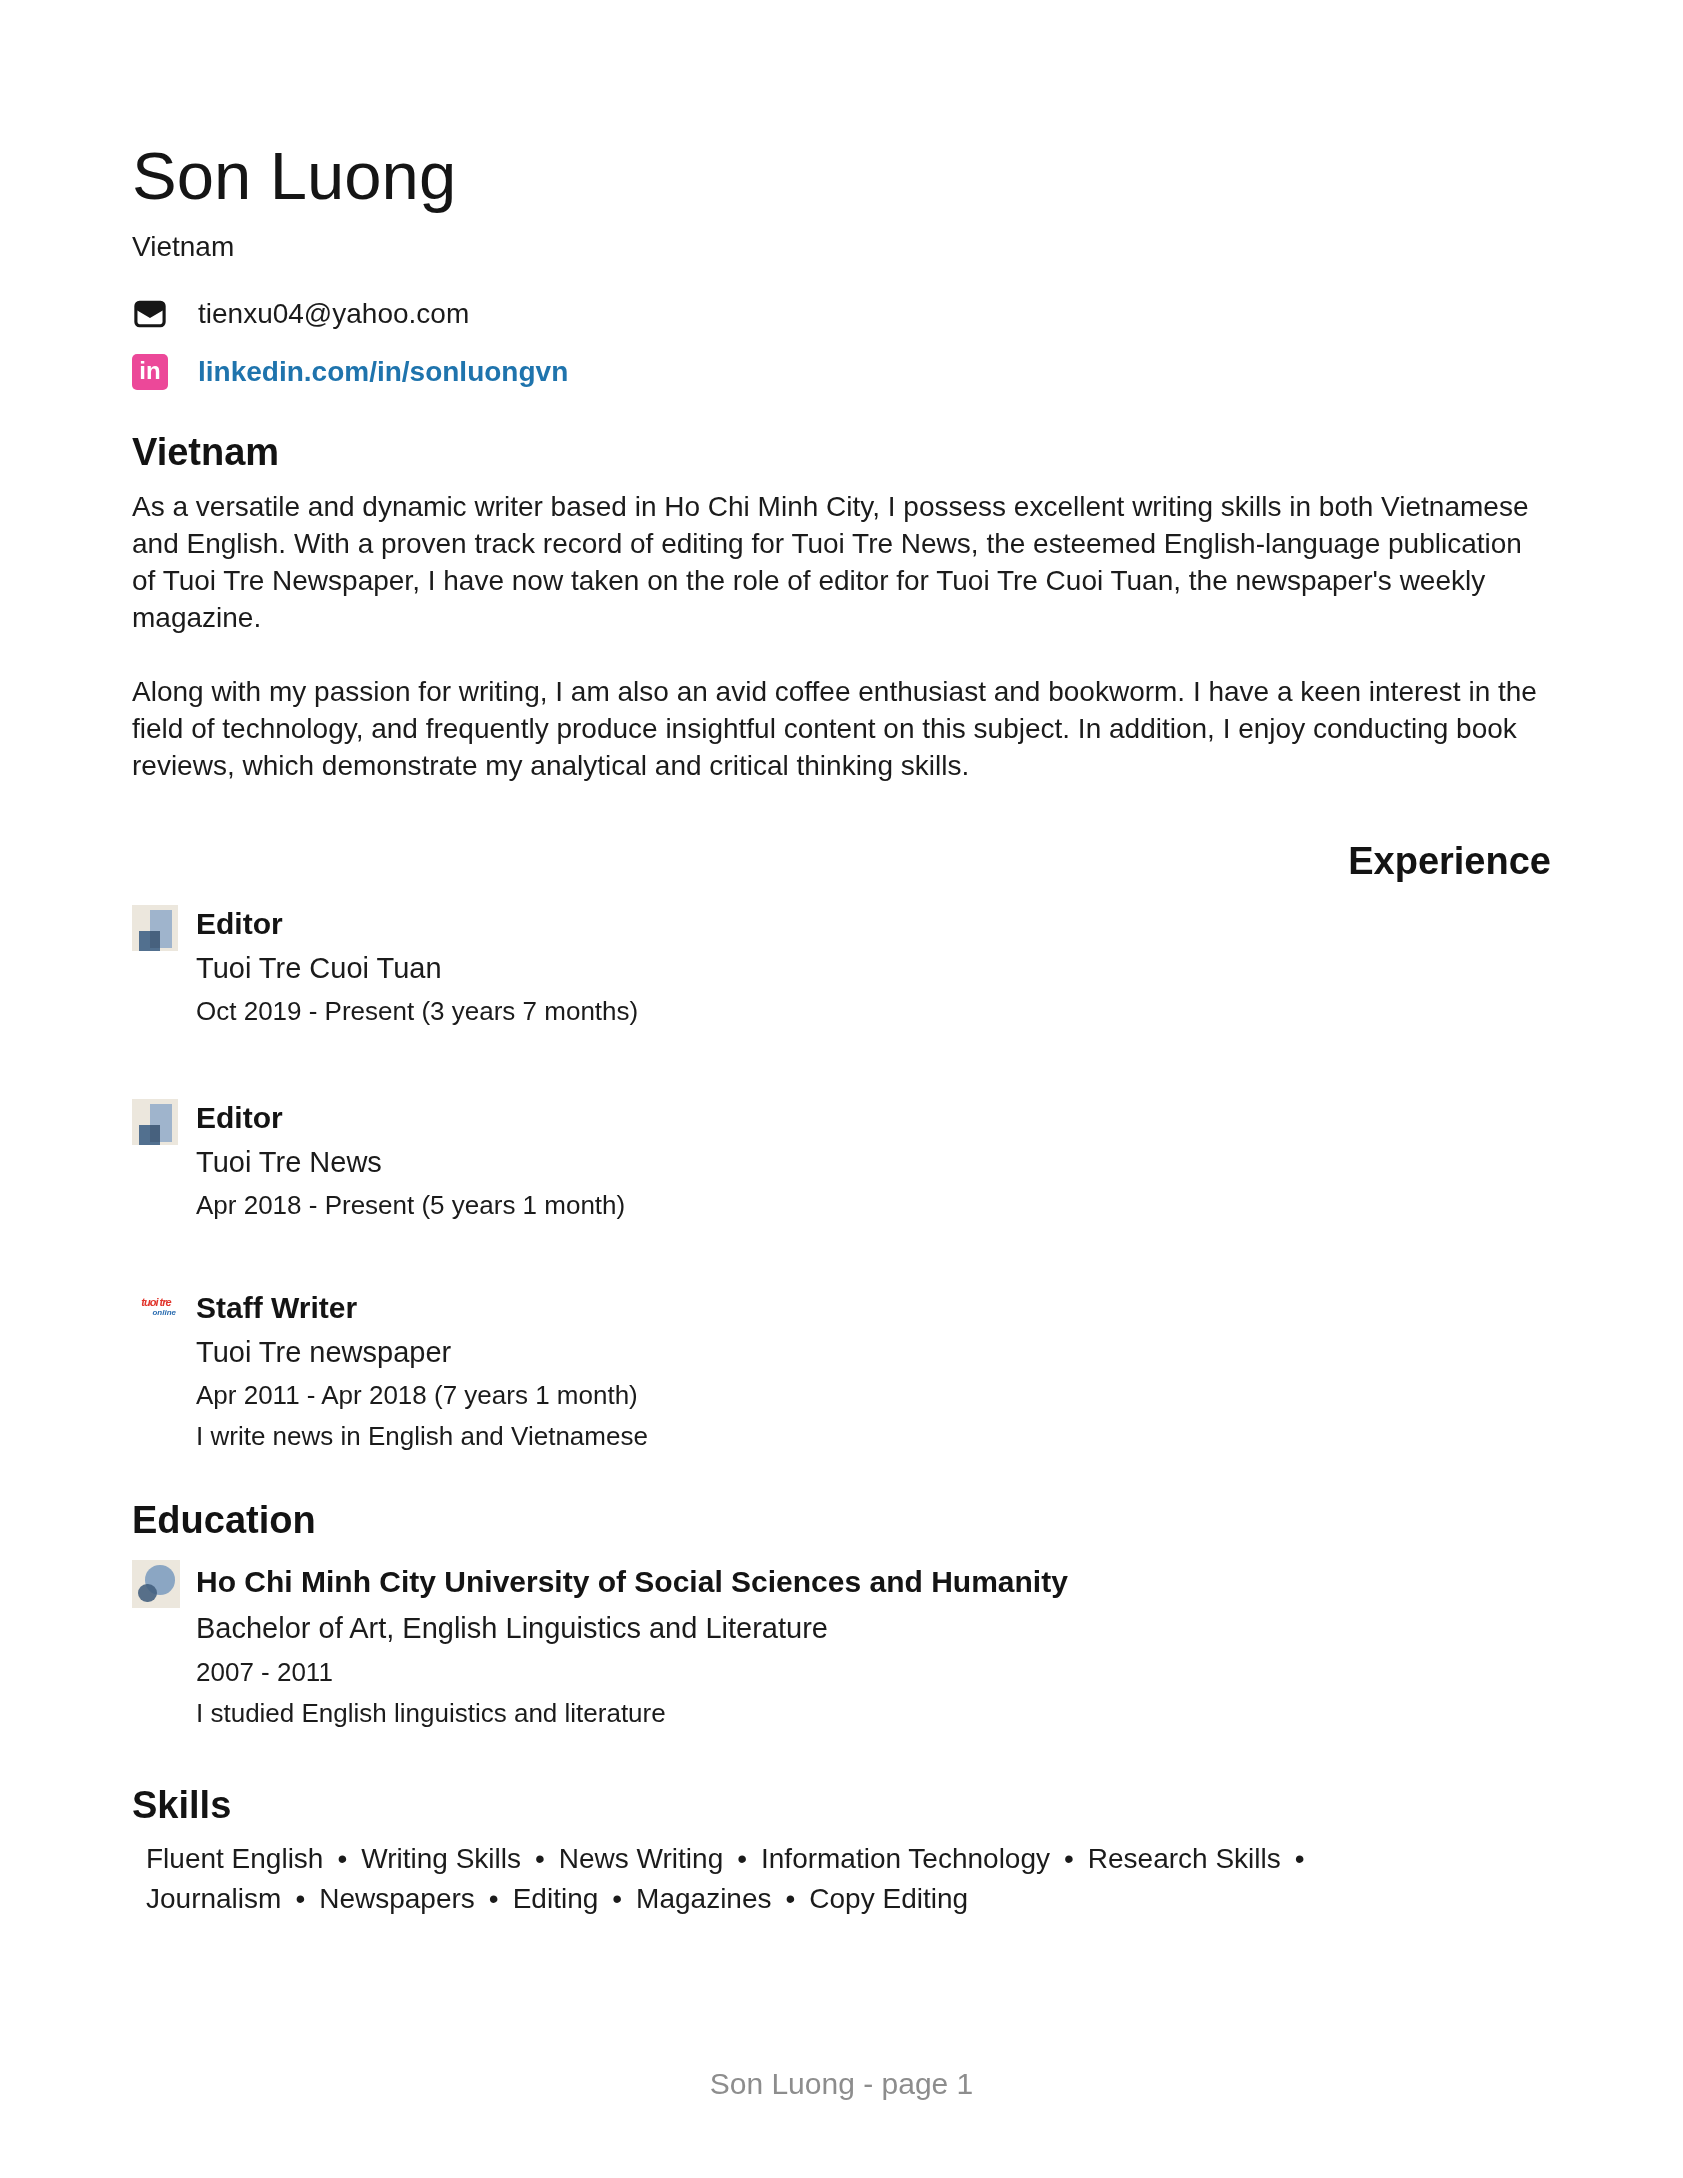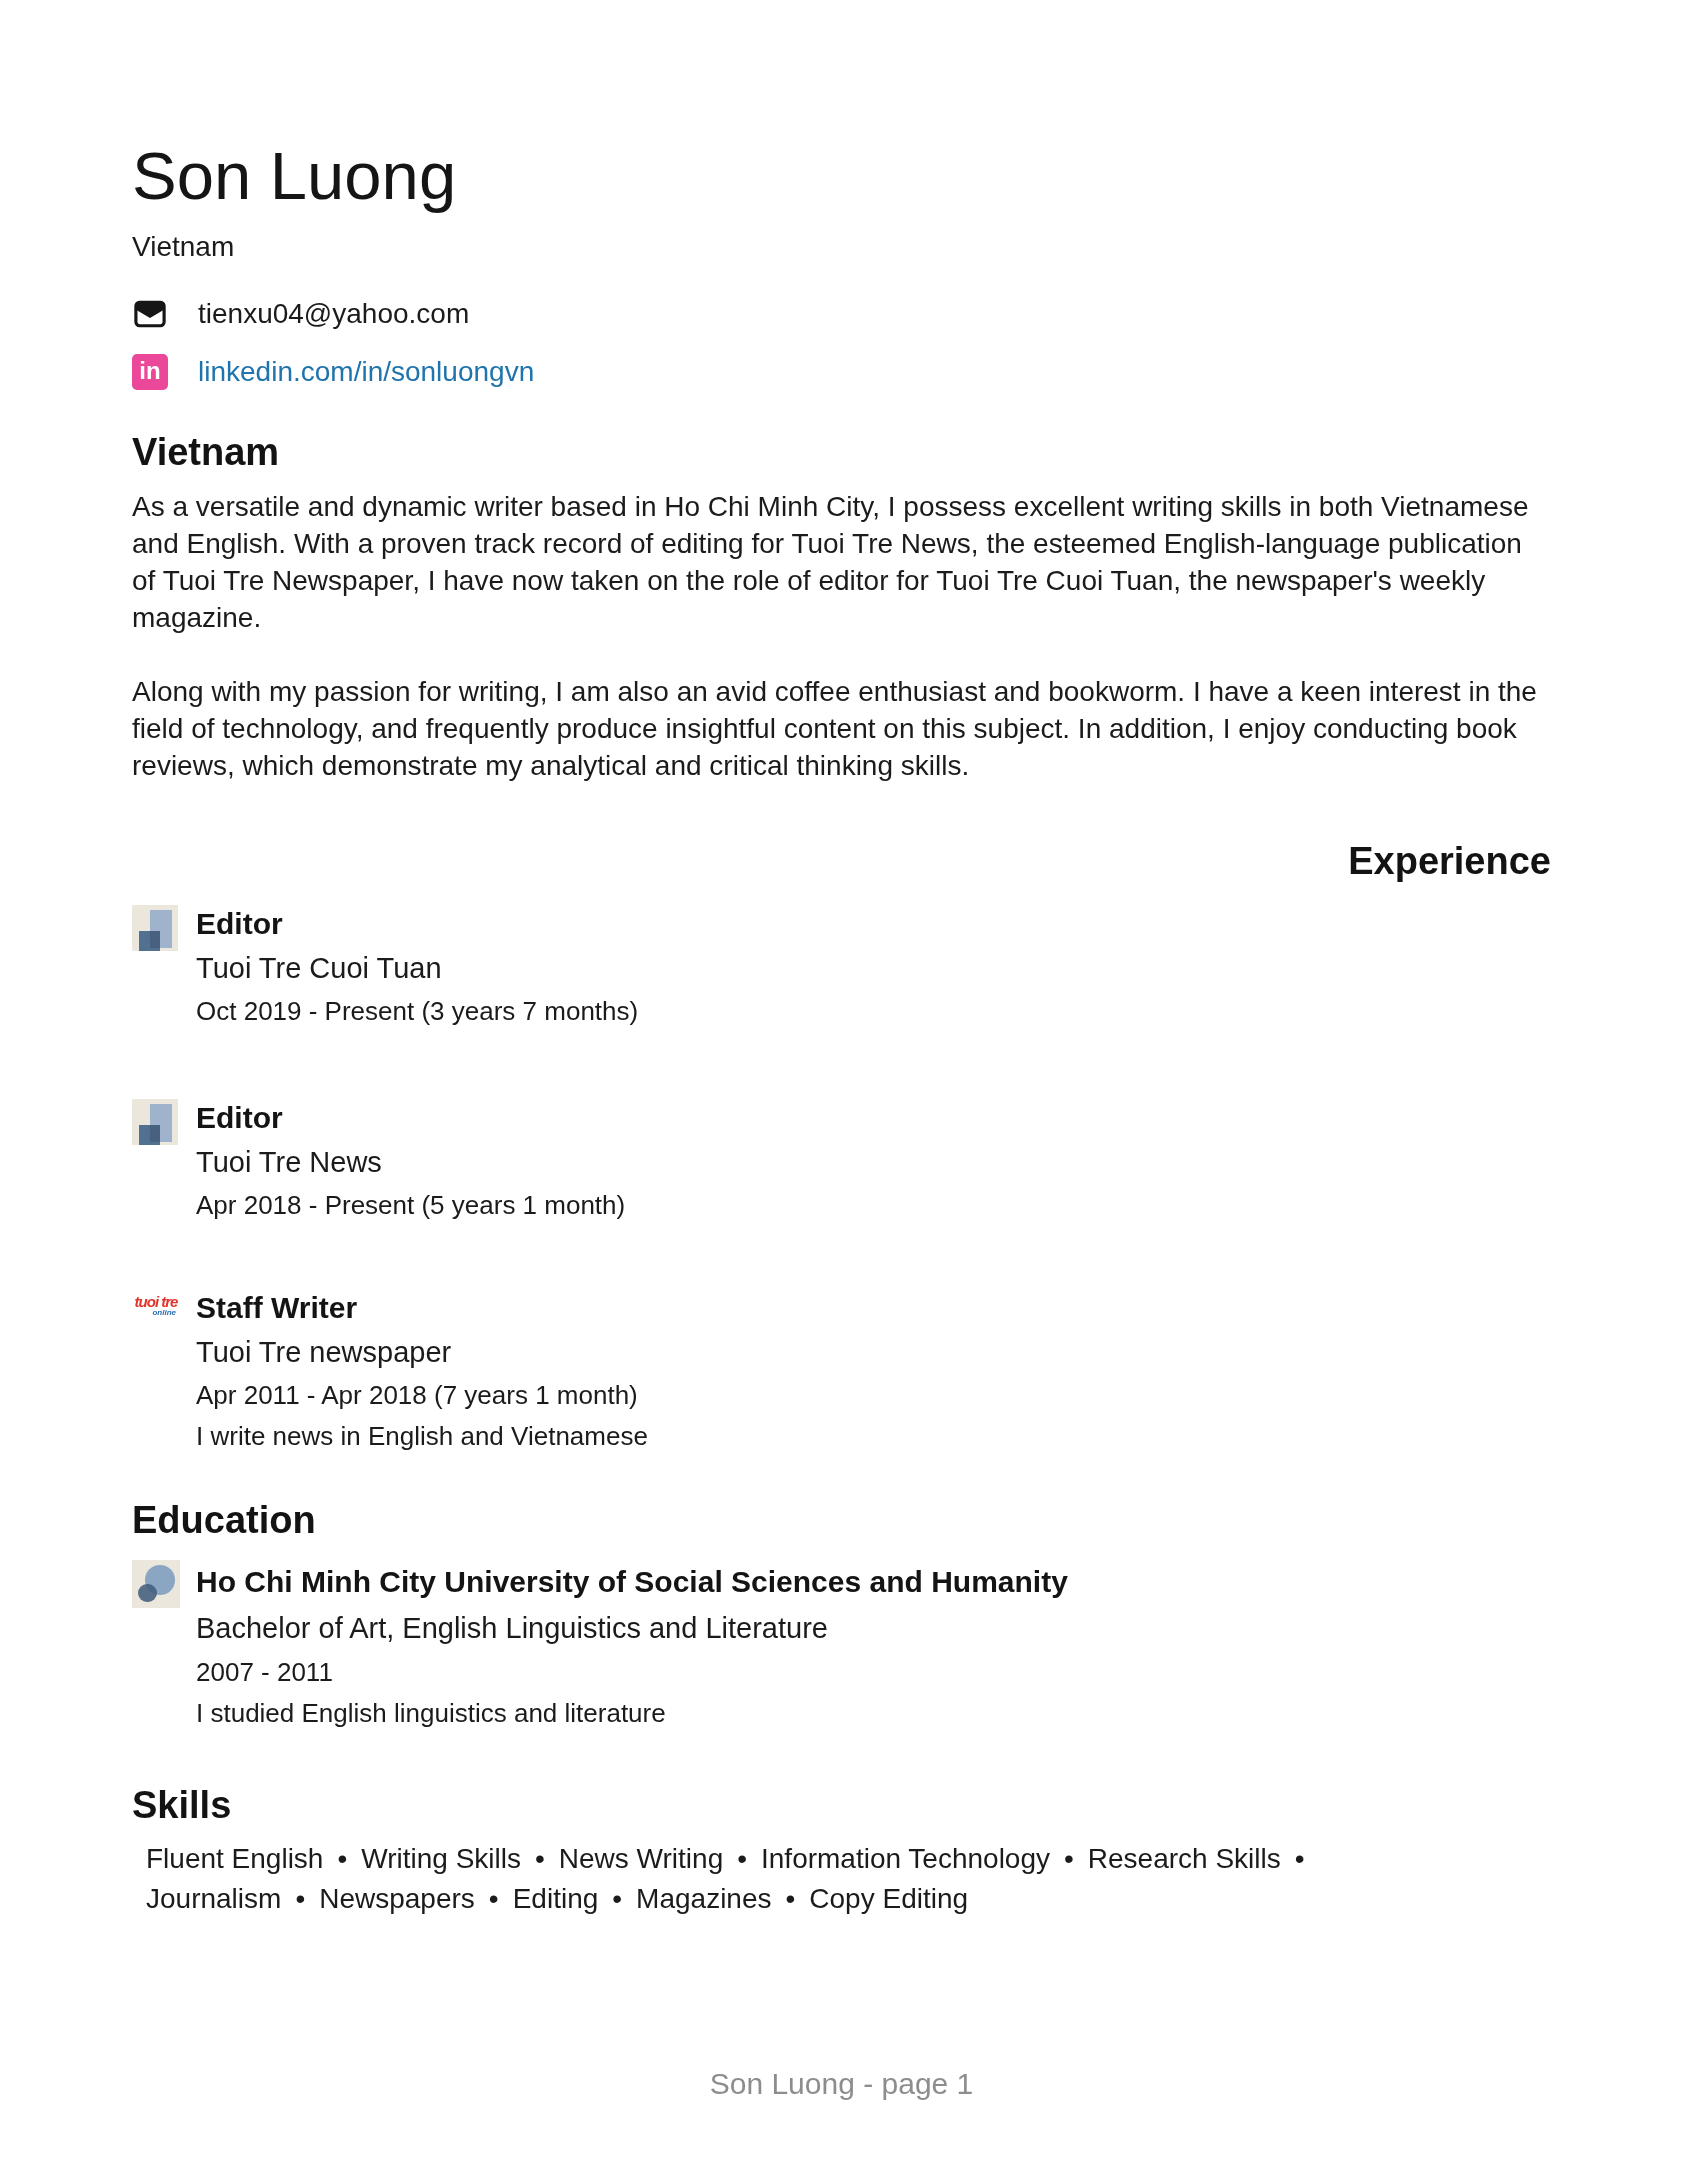--- a/index.html
+++ b/index.html
@@ -32,21 +32,21 @@
   .contact-row { display: flex; align-items: center; height: 40px; }
   .contact-row + .contact-row { margin-top: 18px; }
   .contact-icon { width: 36px; height: 36px; flex: 0 0 36px; display: flex; align-items: center; justify-content: center; }
   .contact-text { margin-left: 30px; font-size: 28px; }
   .linkedin-badge {
     width: 36px; height: 36px; background: #ec4899; border-radius: 5px;
     color: #ffffff; font-weight: 700; font-size: 24px;
     display: flex; align-items: center; justify-content: center;
     padding-bottom: 2px; box-sizing: border-box;
   }
-  .link { color: var(--link, #1f74ad); }
+  .link { color: var(--link, #1f74ad); font-weight: bold; }
 
   .section-heading {
     font-size: 38px;
     line-height: 44px;
     font-weight: 700;
     color: #131313;
   }
   .heading-summary   { margin-top: 38px; }
   .heading-experience{ margin-top: 55px; text-align: right; }
   .heading-education { margin-top: 42px; }
@@ -79,21 +79,21 @@
   .edu-desc   { font-size: 26px; line-height: 40px; }
 
   
   .logo-bars { width: 46px; height: 46px; margin-top: 4px; background: var(--logo-bg, #ece7dd); position: relative; }
   .logo-bars .bar-tall { position: absolute; left: 40%; top: 10%; width: 46%; height: 83%; background: var(--logo-light-blue, #9fb4cc); }
   .logo-bars .bar-dark { position: absolute; left: 16%; top: 56%; width: 44%; height: 44%; background: var(--logo-dark-blue, #52708f); }
   .logo-bars .bar-overlap { position: absolute; left: 40%; top: 56%; width: 20%; height: 37%; background: #47617e; }
 
   
   .logo-tuoitre { width: 48px; margin-top: 10px; display: flex; flex-direction: column; align-items: center; }
-  .tt-main { color: var(--tuoitre-red, #e1342b); font-weight: 700; font-style: italic; font-size: 15px; line-height: 14px; letter-spacing: -1px; white-space: nowrap; }
+  .tt-main { color: var(--tuoitre-red, #e1342b); font-weight: 700; font-style: italic; font-size: 11px; line-height: 14px; letter-spacing: -1px; white-space: nowrap; }
   .tt-sub  { color: var(--tuoitre-blue, #2a6cb0); font-weight: 700; font-style: italic; font-size: 8px; line-height: 8px; align-self: flex-end; margin-right: 4px; }
 
   
   .logo-circles { width: 48px; height: 48px; margin-top: 2px; background: var(--logo-bg, #ece7dd); position: relative; }
   .logo-circles .circle-big   { position: absolute; left: 28%; top: 11%; width: 62%; height: 62%; border-radius: 50%; background: #8ba6c3; }
   .logo-circles .circle-small { position: absolute; left: 13%; top: 49%; width: 39%; height: 39%; border-radius: 50%; background: rgba(66, 95, 125, 0.88); }
 
   .skills-list {
     margin-top: 12px;
     padding-left: 14px;

